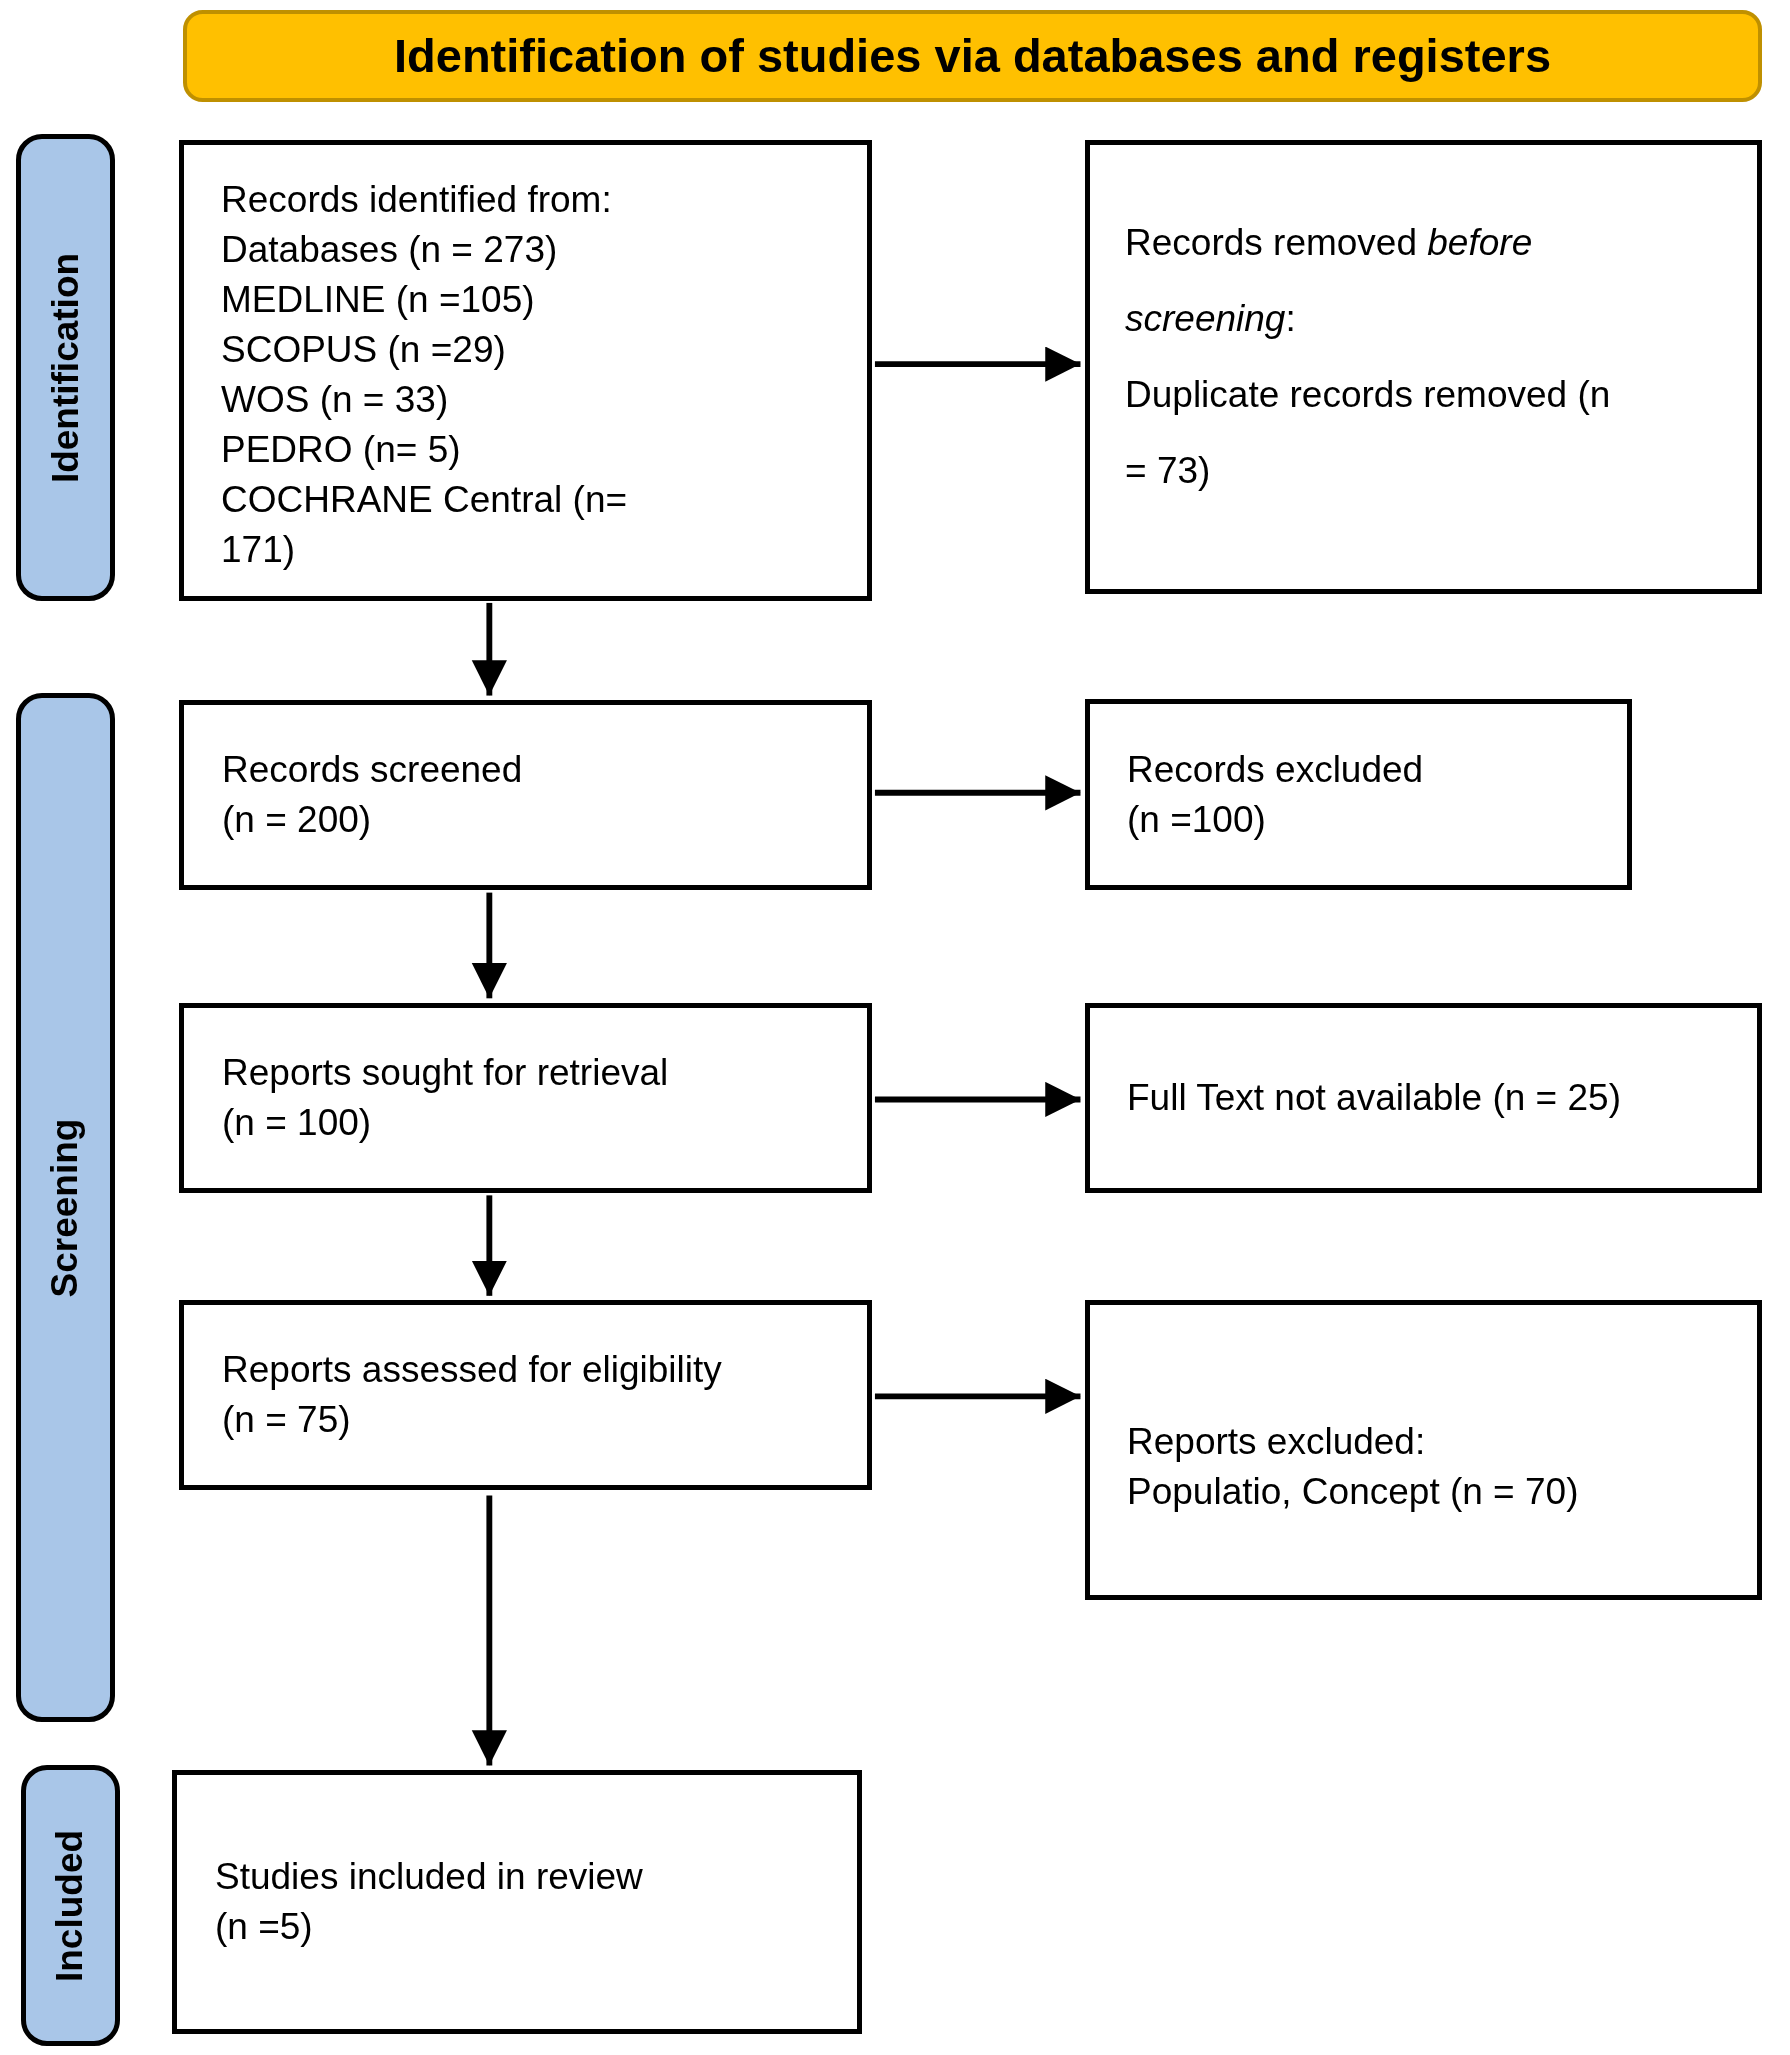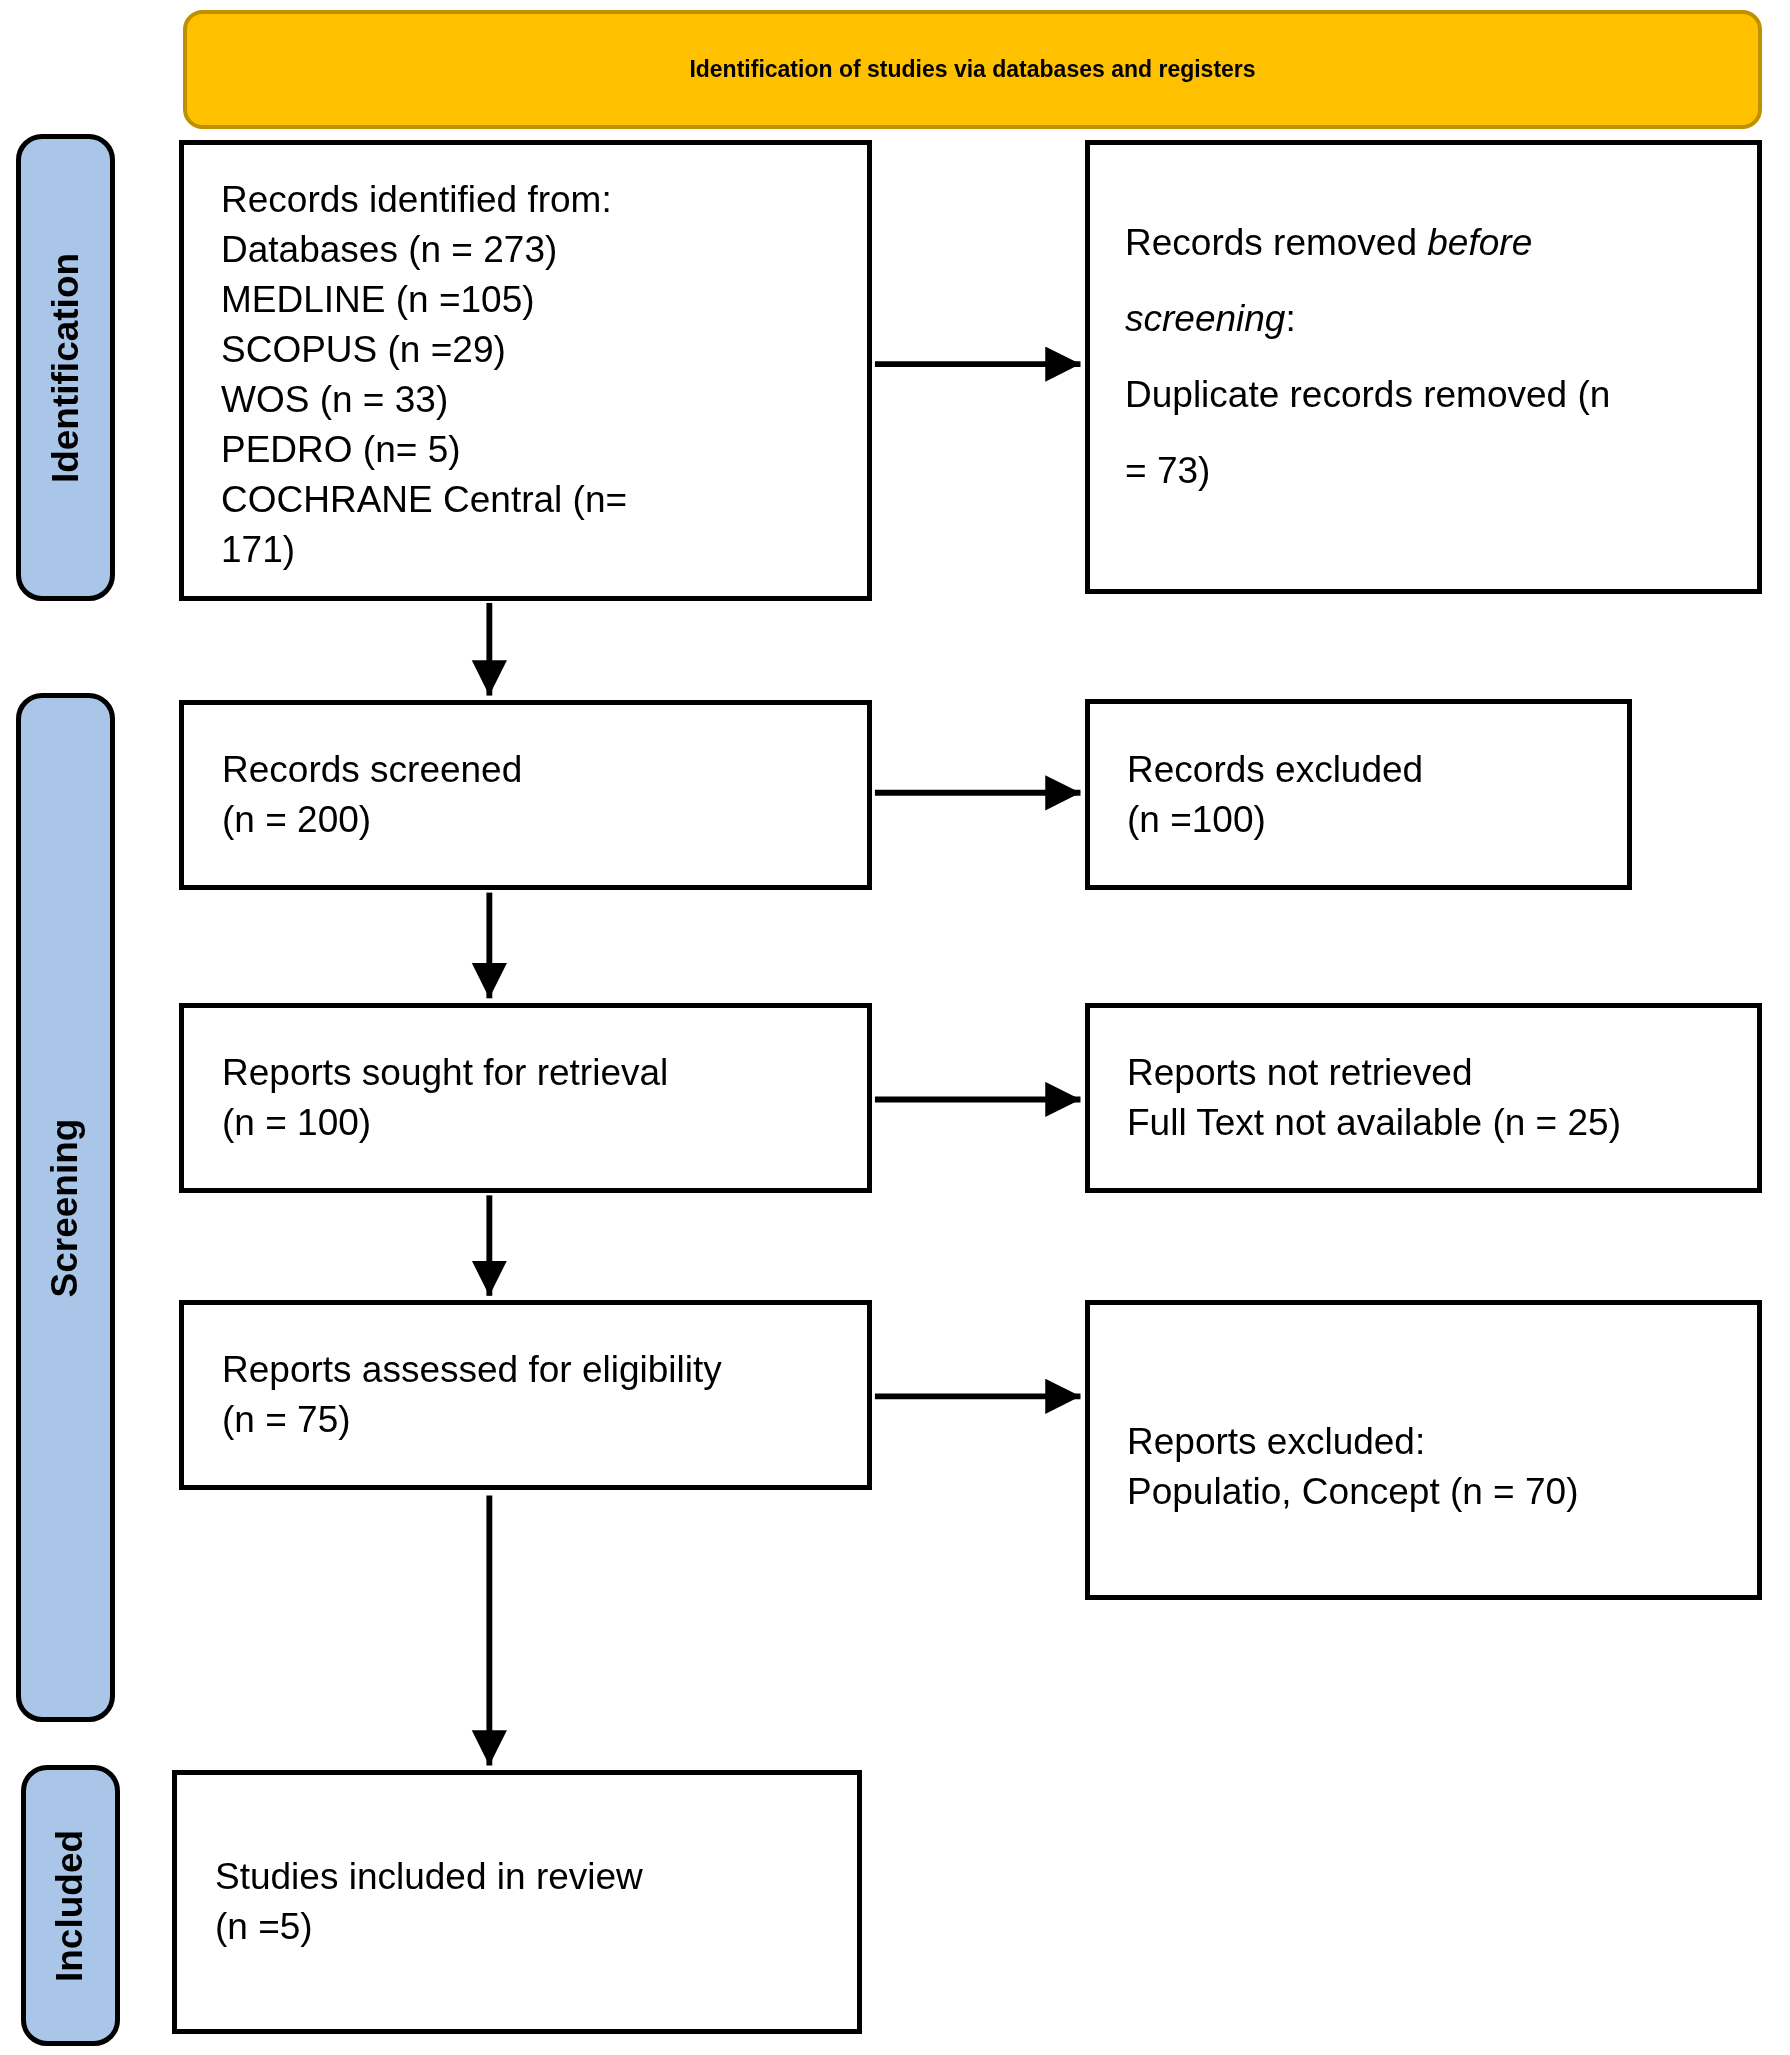--- a/index.html
+++ b/index.html
@@ -5,25 +5,25 @@
   html,body{margin:0;padding:0;background:#ffffff;}
   .canvas{
     position:relative;
     width:1791px;height:2056px;
     background:#ffffff;
     font-family:"Liberation Sans",sans-serif;
     color:#000;
     overflow:hidden;
   }
   .banner{
-    position:absolute;left:183px;top:9.8px;width:1579px;height:119px;
+    position:absolute;left:183px;top:9.8px;width:1579px;height:92px;
     background:#FFC000;border:4.6px solid #BF9000;border-radius:19.6px;
     box-sizing:border-box;
     display:flex;align-items:center;justify-content:center;
-    font-weight:bold;font-size:23px;
+    font-weight:bold;font-size:47px;
   }
   .side{
     position:absolute;left:16.3px;width:99px;
     background:#A9C6E8;border:5.9px solid #000;border-radius:26px;
     box-sizing:border-box;
     display:flex;align-items:center;justify-content:center;
   }
   .side span{
     transform:rotate(-90deg);
     white-space:nowrap;
@@ -87,21 +87,20 @@
     <div>Records excluded</div>
     <div>(n =100)</div>
   </div>
 
   <div class="box vcenter" style="left:179px;top:1003px;width:693px;height:190px;padding-left:38px;">
     <div>Reports sought for retrieval</div>
     <div>(n = 100)</div>
   </div>
 
   <div class="box vcenter" style="left:1085px;top:1003px;width:677px;height:190px;padding-left:37px;">
-    <div>Reports not retrieved</div>
     <div>Full Text not available (n = 25)</div>
   </div>
 
   <div class="box vcenter" style="left:179px;top:1300px;width:693px;height:190px;padding-left:38px;">
     <div>Reports assessed for eligibility</div>
     <div>(n = 75)</div>
   </div>
 
   <div class="box" style="left:1085px;top:1300px;width:677px;height:300px;padding:112px 19.6px 0 37px;">
     <div>Reports excluded:</div>

